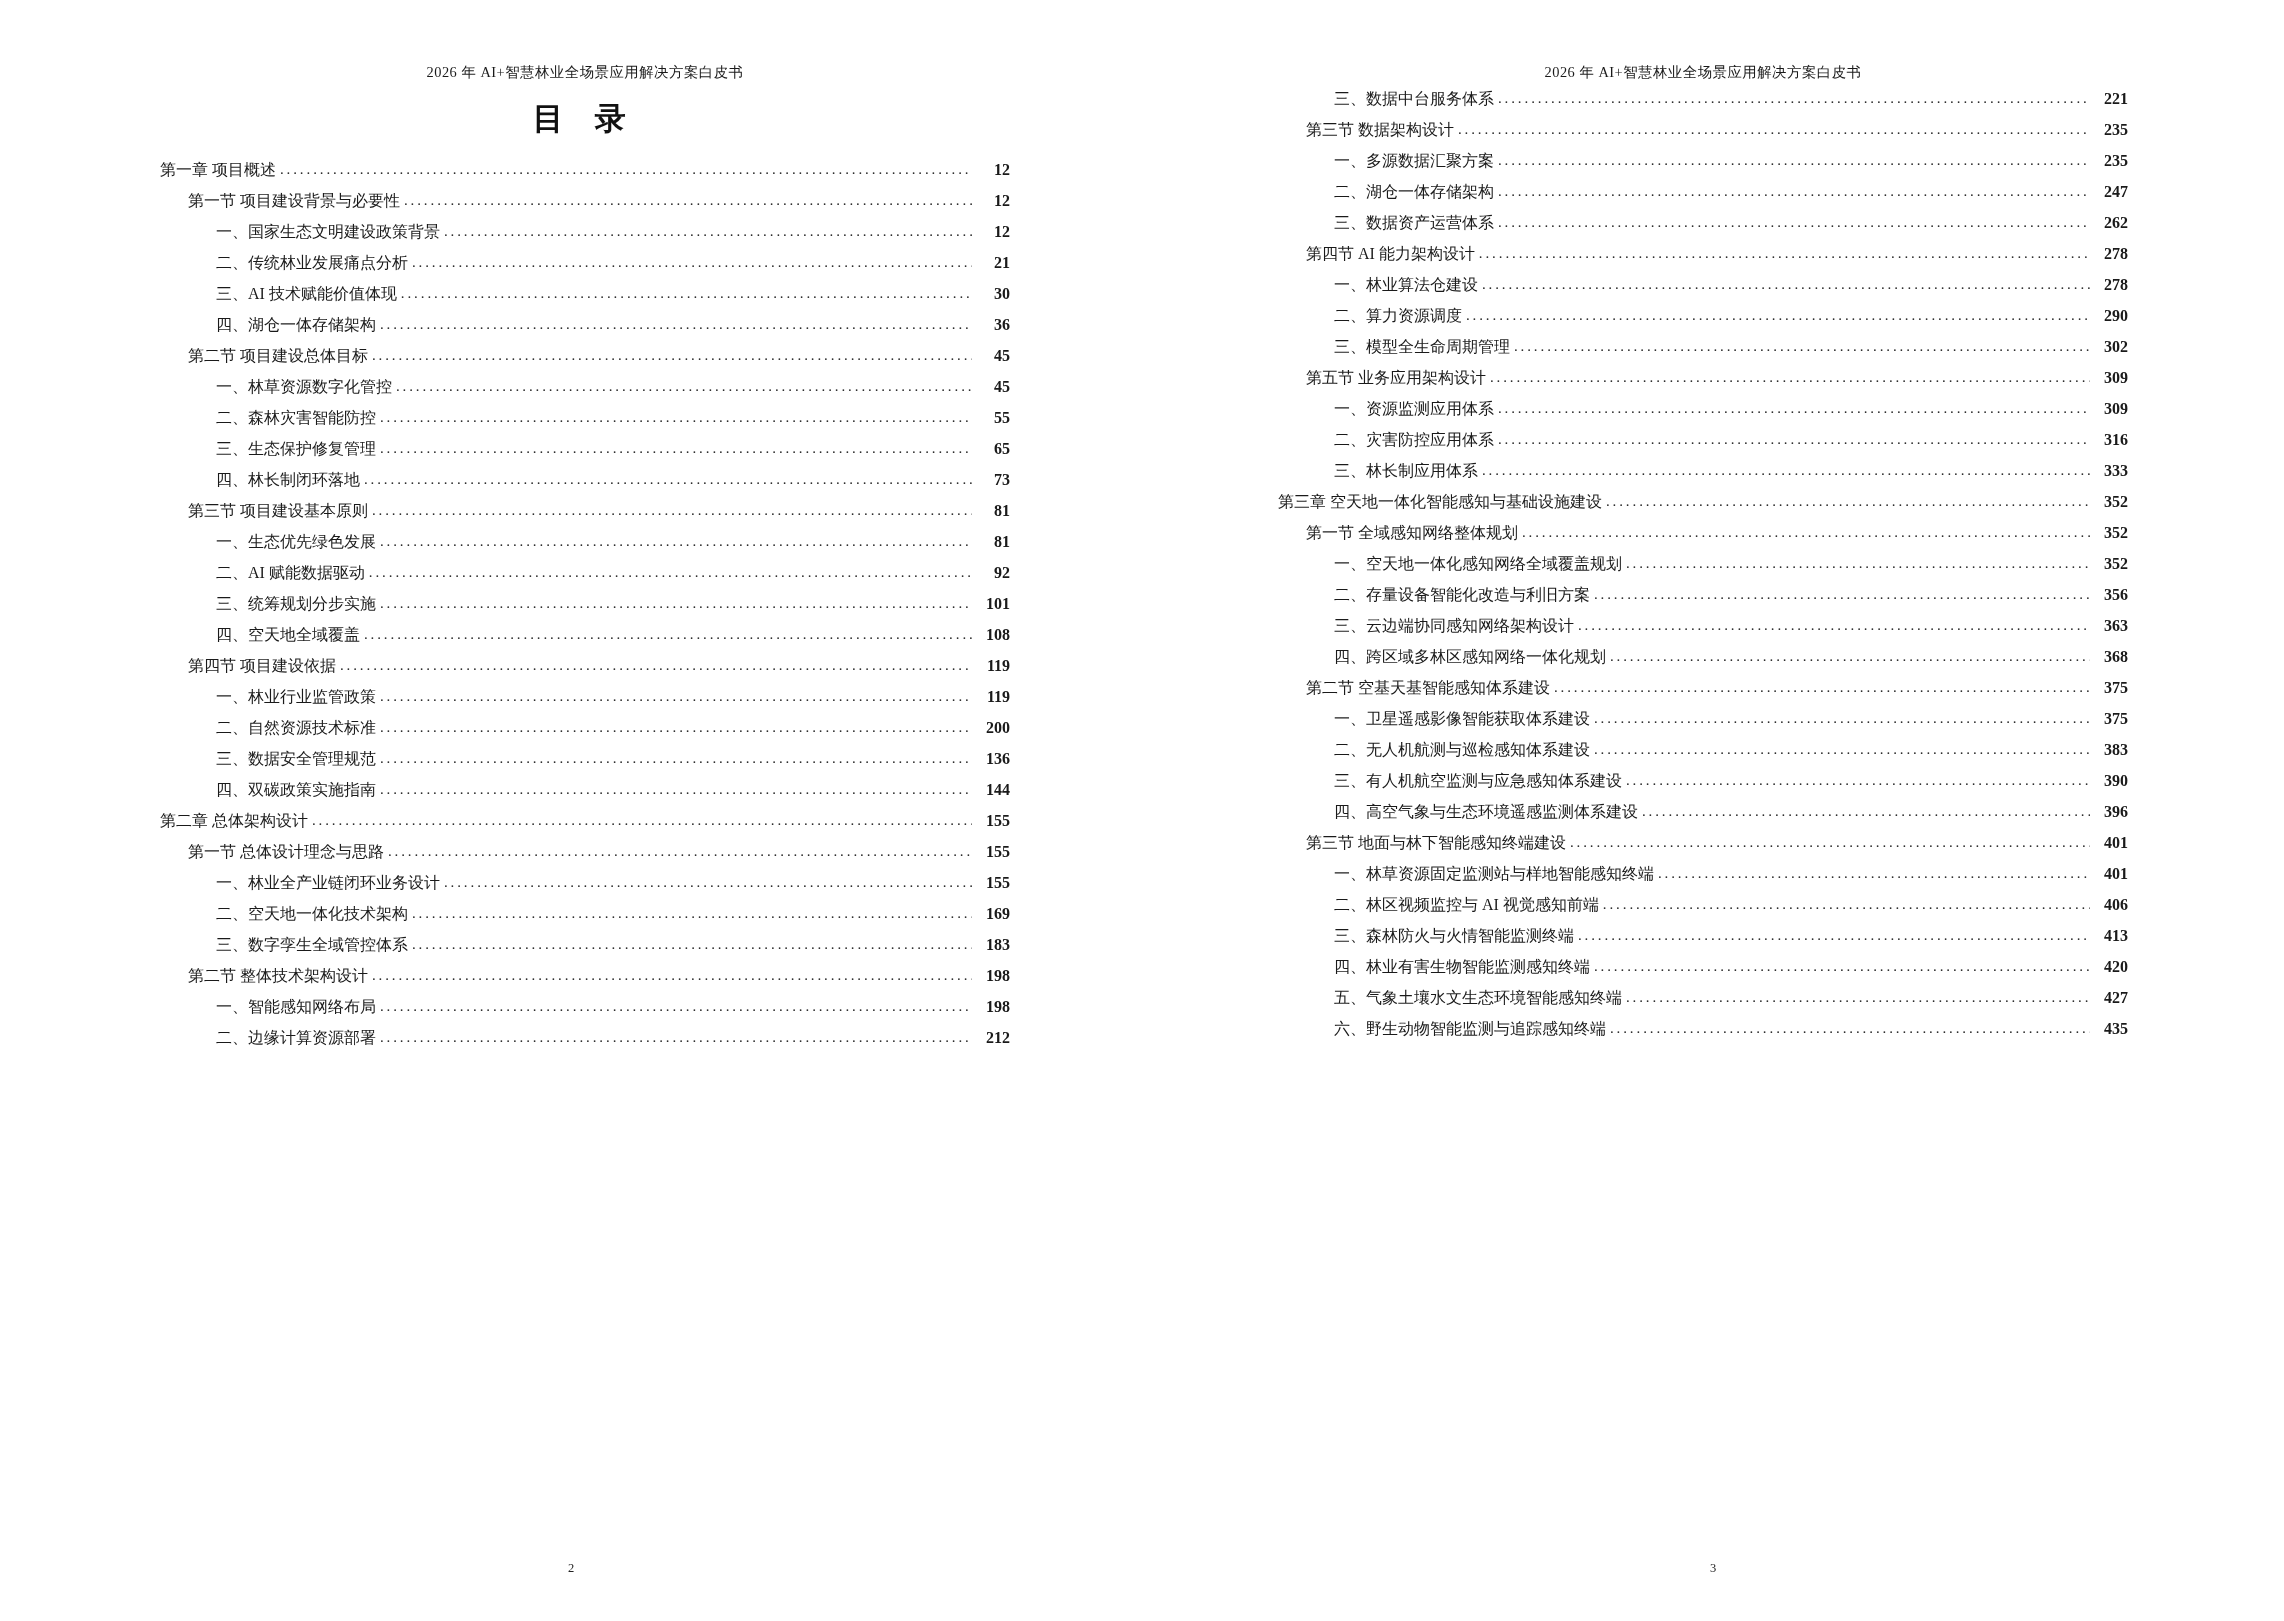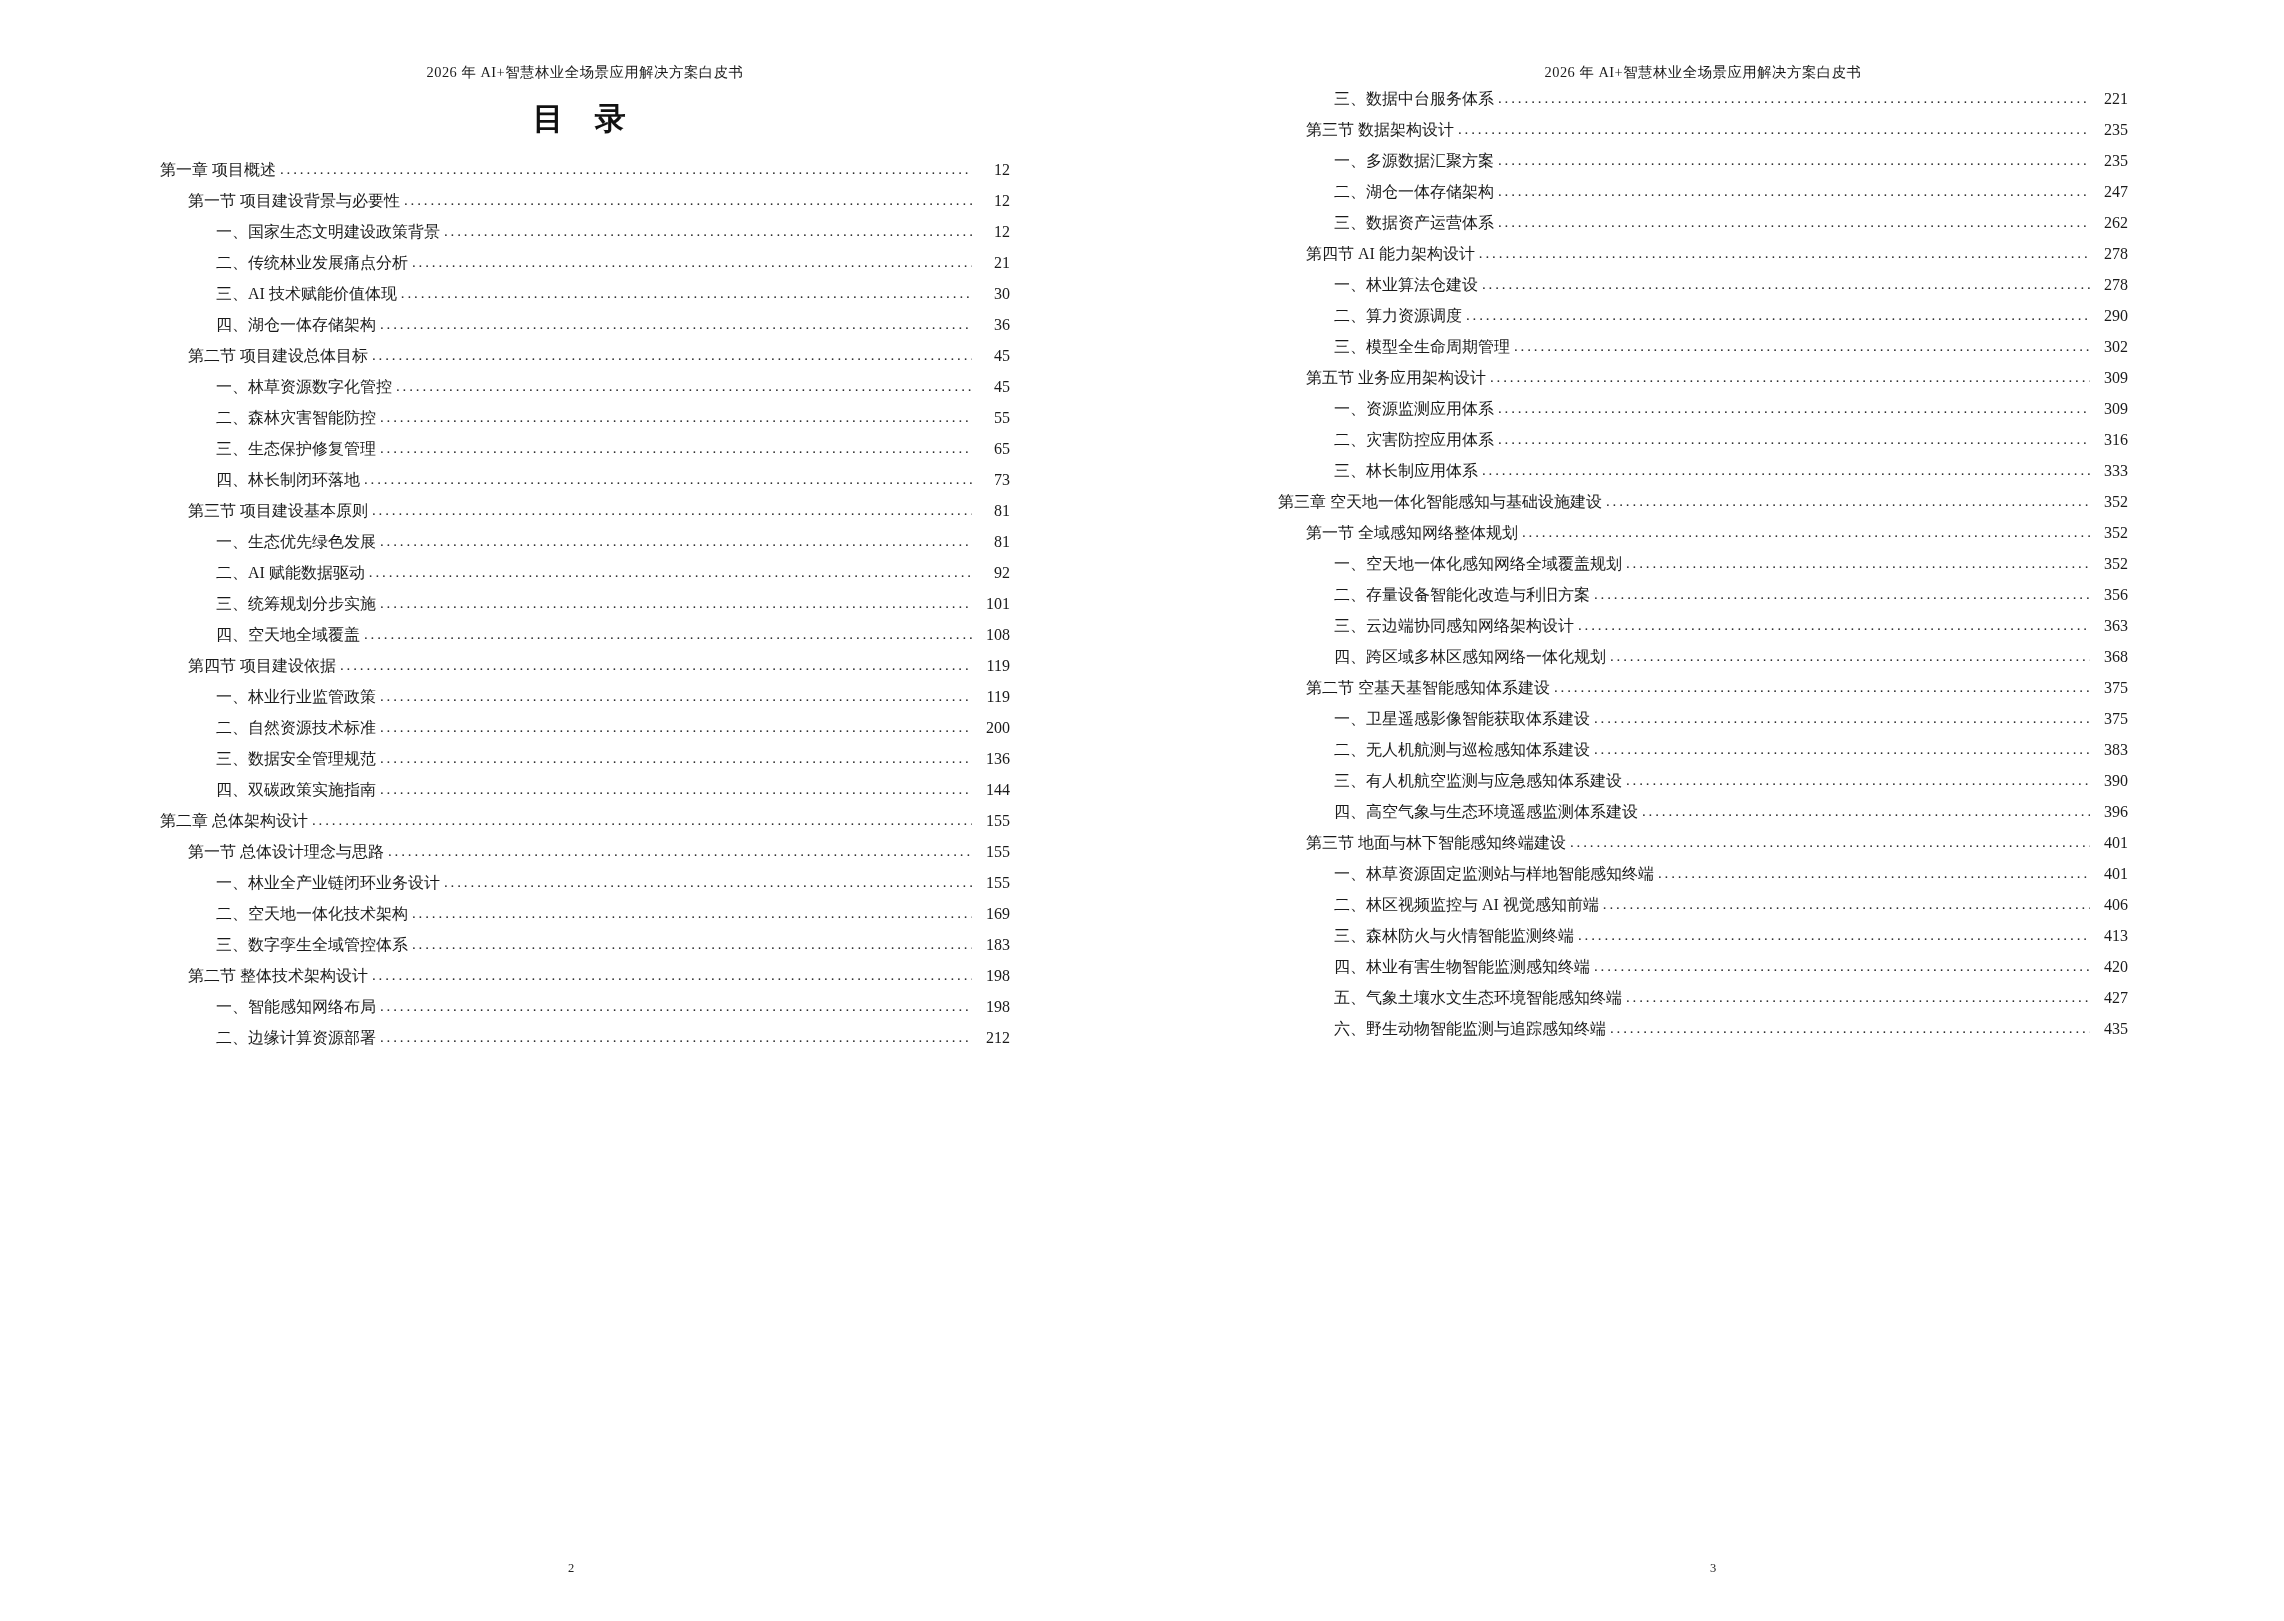--- a/index.html
+++ b/index.html
@@ -73,20 +73,21 @@
     font-size: 15px;
     letter-spacing: 2.9px;
     color: #2a2a2a;
     transform: translateY(-1.4px);
   }
   .toc-entry .pageno {
     flex: 0 0 auto;
     padding-left: 5.8px;
     text-align: right;
     min-width: 32px;
+    font-weight: bold;
   }
   .lvl-1 { margin-left: 0px; }
   .lvl-2 { margin-left: 28px; }
   .lvl-3 { margin-left: 56px; }
 
   .page-number {
     position: absolute;
     bottom: 46px;
     left: 0;
     right: 0;

